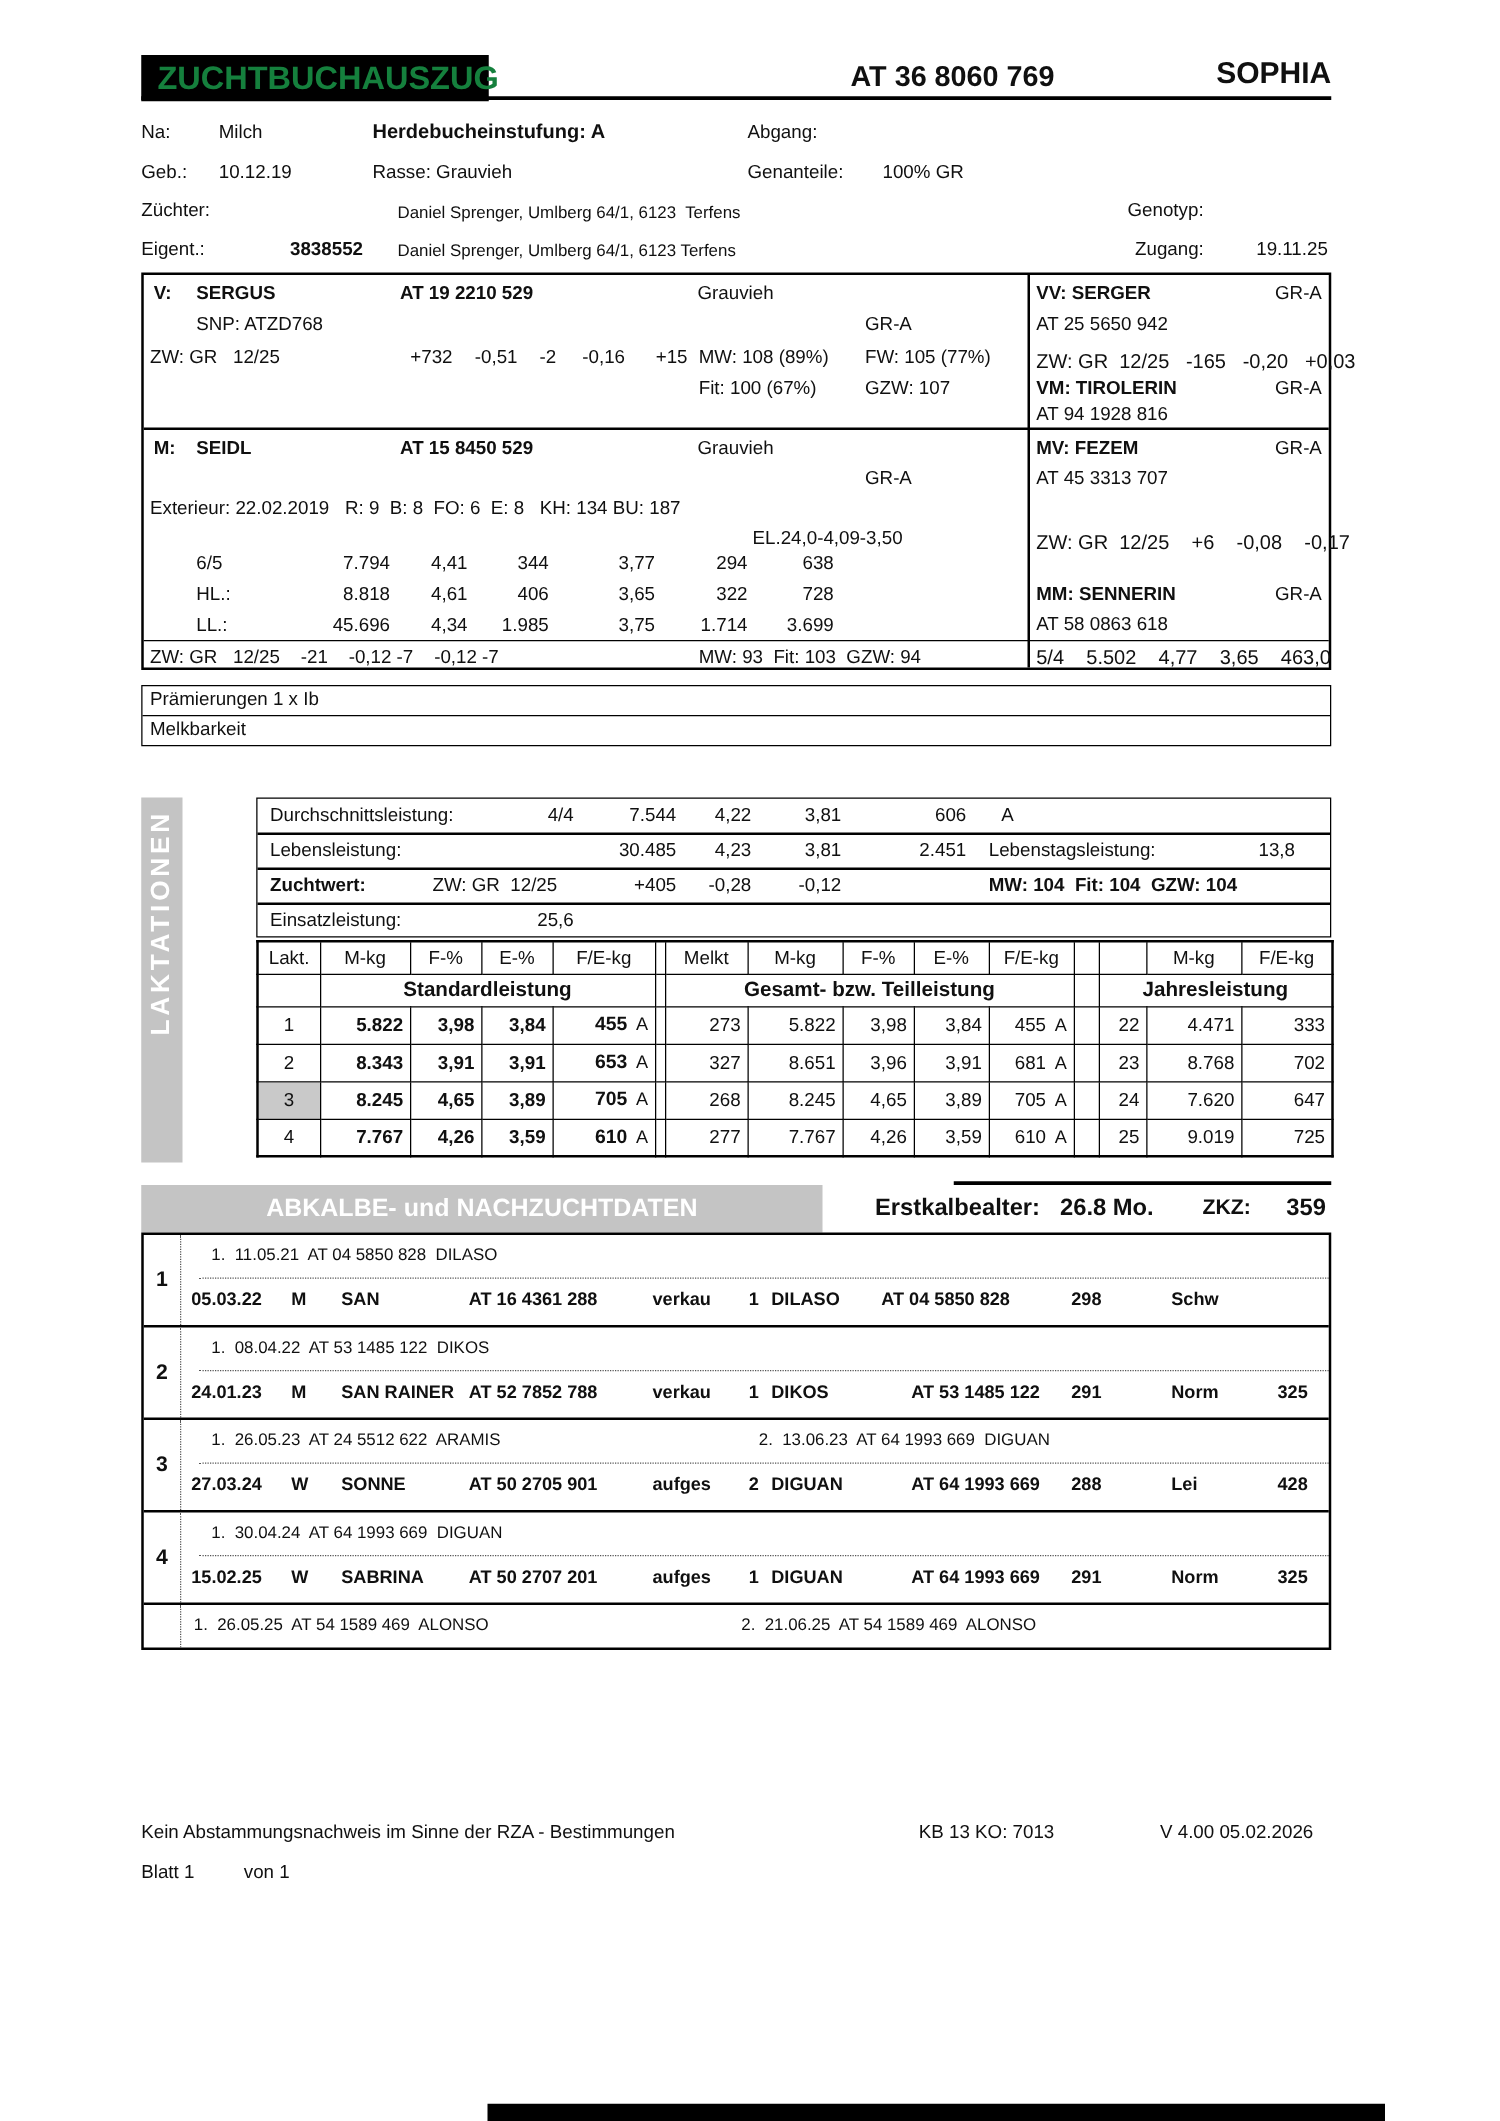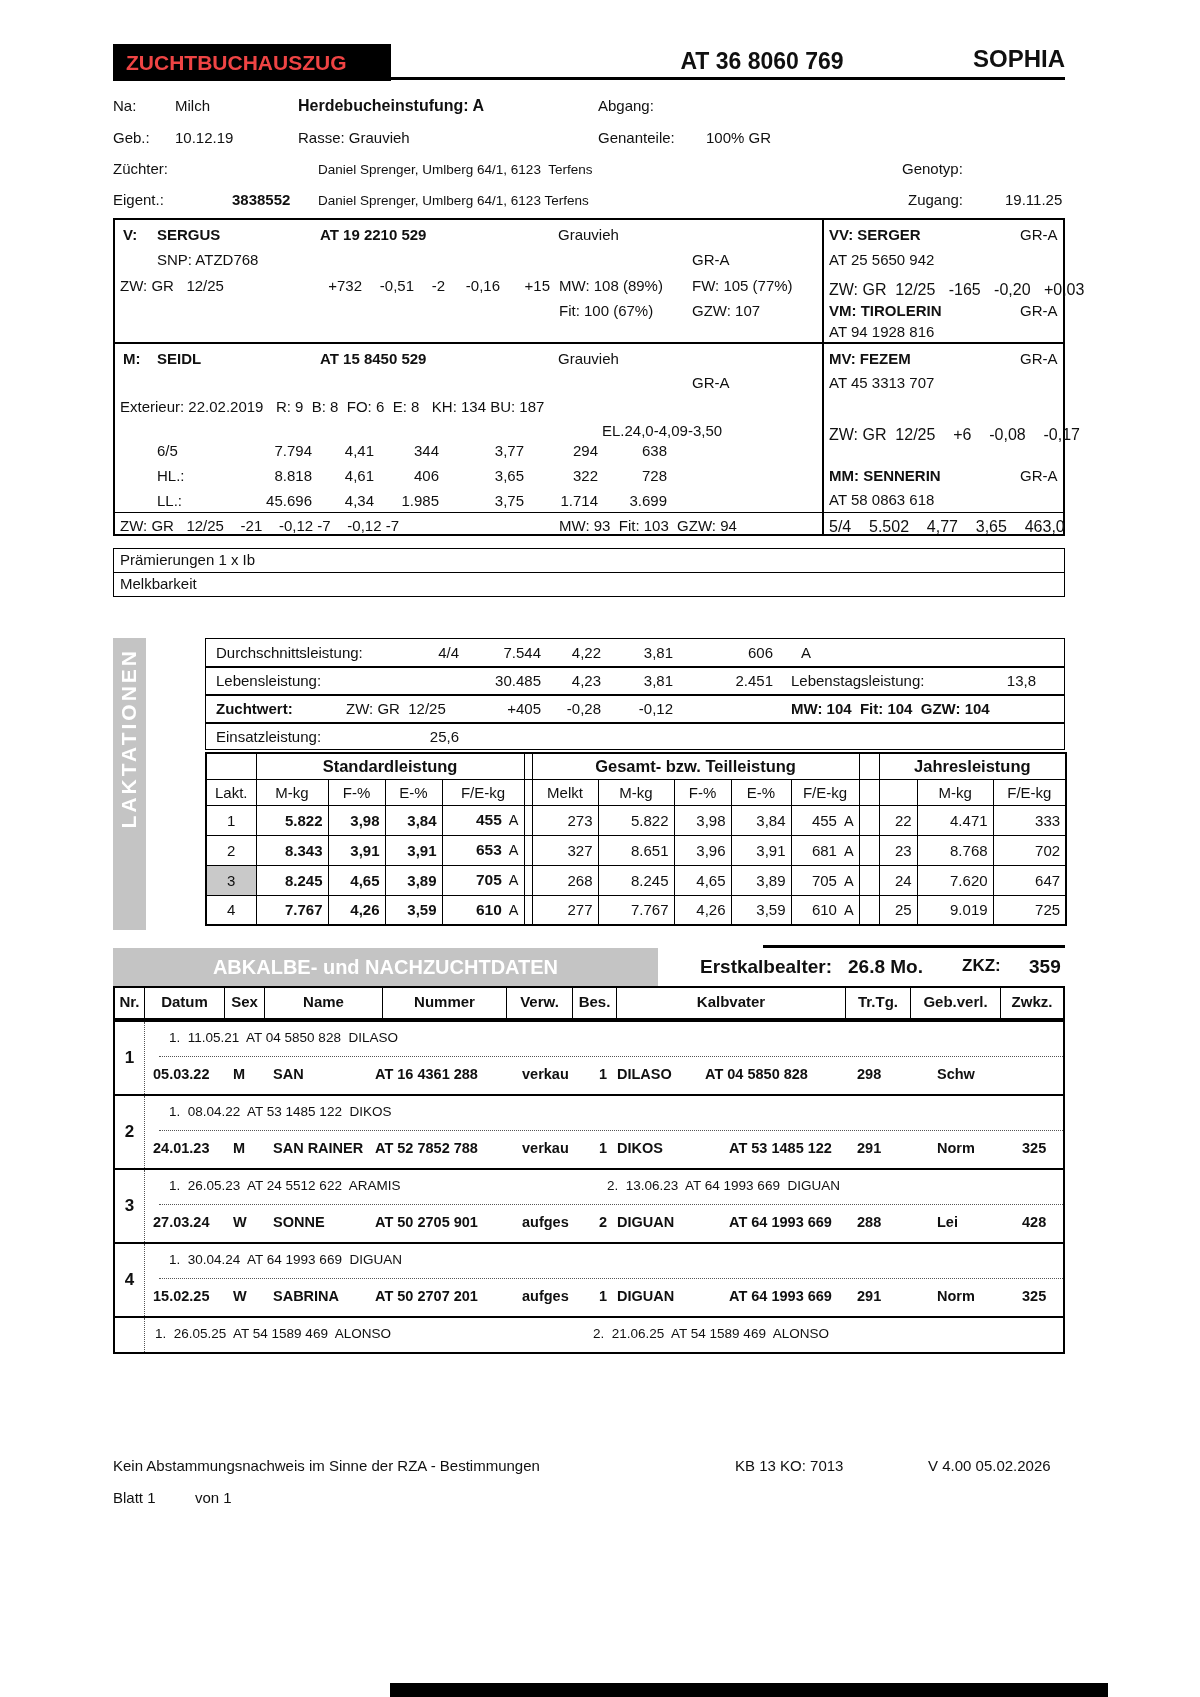--- a/index.html
+++ b/index.html
@@ -10,21 +10,21 @@
   .sm { font-size:16px; }
   .md { font-size:13.5px; }
   .ra { text-align:right; }
   .hline { position:absolute; background:#000; height:2px; }
   .thin  { height:1.5px; }
   .vline { position:absolute; background:#000; width:1.5px; }
   .box { position:absolute; border:2px solid #000; box-sizing:border-box; }
 
   
   .titleblock { position:absolute; left:113px; top:44px; width:278px; height:37px; background:#000;
-                color:#ef4444; font-weight:700; font-size:21px; line-height:37px; padding-left:13px; box-sizing:border-box; }
+                color:#15803d; font-weight:700; font-size:26px; line-height:37px; padding-left:13px; box-sizing:border-box; }
 
   
   .laktbar { position:absolute; left:113px; top:638px; width:33px; height:292px; background:#c4c4c4; }
   .laktbar span { position:absolute; left:4px; top:10px; writing-mode:vertical-rl; transform:rotate(180deg);
                   color:#fff; font-weight:700; font-size:21px; letter-spacing:3px; }
 
   
   .sumbox { position:absolute; left:205px; top:638px; width:860px; height:112px; border:1.5px solid #000; box-sizing:border-box; }
   .sumbox .div { position:absolute; left:0; width:100%; height:1.5px; background:#000; }
 
@@ -224,43 +224,43 @@
         <col style="width:57px">
         <col style="width:60px">
         <col style="width:68px">
       <col style="width:20px">
       <col style="width:38px">
         <col style="width:76px">
         <col style="width:73px">
     </colgroup>
     <tbody>
         <tr>
-      <td></td>
-      <td colspan="4" class="gh">Standardleistung</td>
-      <td></td>
-      <td colspan="5" class="gh">Gesamt- bzw. Teilleistung</td>
-      <td></td>
-      <td colspan="3" class="gh">Jahresleistung</td>
-    </tr>
-    <tr>
       <td class="ctr">Lakt.</td>
       <td class="ctr">M-kg</td>
       <td class="ctr">F-%</td>
       <td class="ctr">E-%</td>
       <td class="ctr">F/E-kg</td>
       <td></td>
       <td class="ctr">Melkt</td>
       <td class="ctr">M-kg</td>
       <td class="ctr">F-%</td>
       <td class="ctr">E-%</td>
       <td class="ctr">F/E-kg</td>
       <td></td>
       <td></td>
       <td class="ctr">M-kg</td>
       <td class="ctr">F/E-kg</td>
+    </tr>
+    <tr>
+      <td></td>
+      <td colspan="4" class="gh">Standardleistung</td>
+      <td></td>
+      <td colspan="5" class="gh">Gesamt- bzw. Teilleistung</td>
+      <td></td>
+      <td colspan="3" class="gh">Jahresleistung</td>
     </tr>
 
     <tr class="data">
       <td class="ctr">1</td>
       <td class="ra std">5.822</td>
       <td class="ra std">3,98</td>
       <td class="ra std">3,84</td>
       <td class="ra"><span class="std">455</span><span class="asuf">A</span></td>
       <td></td>
       <td class="ra">273</td>
@@ -333,33 +333,20 @@
   <div class="abk-strip">
     <div class="abk-topline"></div>
     <div class="abk-gray"><span>ABKALBE- und NACHZUCHTDATEN</span></div>
     <span class="t b" style="left:587px; top:7px; font-size:19px;">Erstkalbealter:</span>
     <span class="t b" style="left:735px; top:7px; font-size:19px;">26.8 Mo.</span>
     <span class="t b" style="left:849px; top:7px; font-size:17px;">ZKZ:</span>
     <span class="t b" style="left:916px; top:7px; font-size:19px;">359</span>
   </div>
 
   <div class="abk-table">
-    <div class="abk-head">
-      <div style="width:30px">Nr.</div>
-      <div style="width:80px">Datum</div>
-      <div style="width:40px">Sex</div>
-      <div style="width:118px">Name</div>
-      <div style="width:124px">Nummer</div>
-      <div style="width:66px">Verw.</div>
-      <div style="width:44px">Bes.</div>
-      <div style="width:229px">Kalbvater</div>
-      <div style="width:65px">Tr.Tg.</div>
-      <div style="width:90px">Geb.verl.</div>
-      <div style="width:62px">Zwkz.</div>
-    </div>
 
     <div class="ab-row">
       <div class="ab-nr">1</div>
       <div class="ab-l1">
         <span style="left:10px">1.  11.05.21  AT 04 5850 828  DILASO</span>
       </div>
       <div class="ab-l2">
         <span style="left:8px">05.03.22</span>
         <span style="left:88px">M</span>
         <span style="left:128px">SAN</span>

